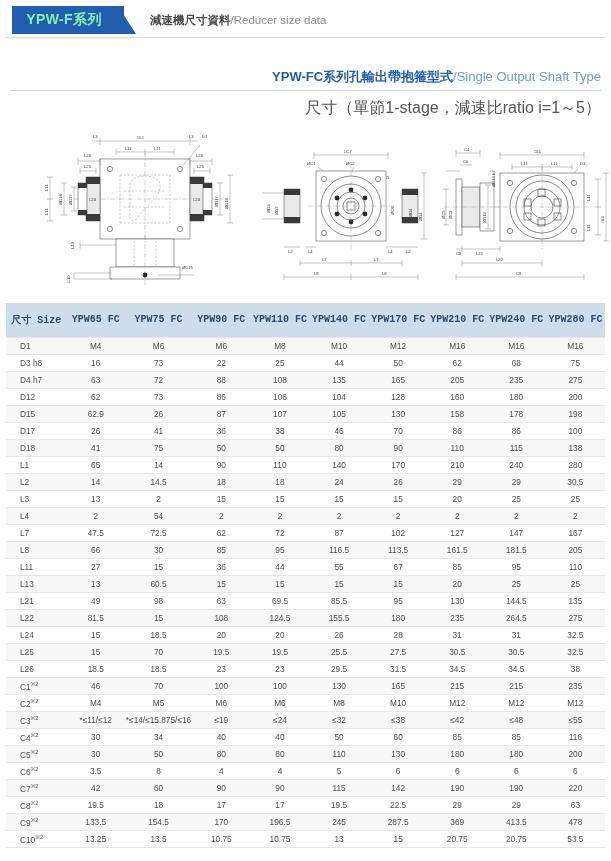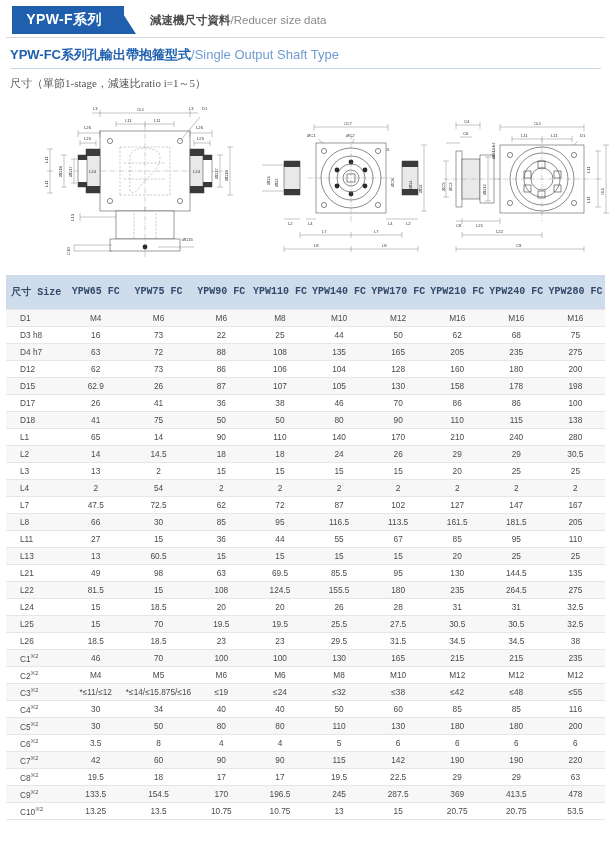--- a/index.html
+++ b/index.html
@@ -16,21 +16,21 @@
   .header {
     position: relative;
     height: 34px;
     margin: 4px 6px 0 6px;
     border-bottom: 1px solid #d8d8d8;
   }
   .series-tag {
     position: absolute; left: 6px; top: 2px;
     height: 28px; width: 112px;
     background: #1F5FAE;
-    color: #ffffff;
+    color: #86efac;
     font-size: 14px; font-weight: bold;
     letter-spacing: .4px;
     display: flex; align-items: center; justify-content: center;
     padding-right: 8px;
   }
   .series-tag-skew {
     position: absolute; left: 112px; top: 2px;
     width: 0; height: 0;
     border-style: solid;
     border-width: 28px 0 0 18px;
@@ -38,33 +38,32 @@
   }
   .header-title {
     position: absolute; left: 144px; top: 9px;
     font-size: 11.5px;
     color: #4a4a4a;
     font-weight: bold;
   }
   .header-title .en { color: #8a8a8a; font-weight: normal; }
 
   
-  .section-block { margin: 8px 10px 0 10px; }
+  .section-block { margin: 30px 10px 0 10px; text-align: right; }
   .section-title {
     font-size: 13px; font-weight: bold;
     color: #1F5FAE;
     padding-bottom: 4px;
     border-bottom: 1px solid #c9d6e6;
   }
   .section-title .en { color: #6f9bd1; font-weight: normal; }
   .section-sub {
     margin-top: 7px;
-    font-size: 11px;
+    font-size: 16px;
     color: #555555;
-    font-family: Liberation Serif, serif;
   }
 
   
   .drawings {
     position: relative;
     margin: 8px 6px 0 6px;
     height: 170px;
   }
   .drawing { position: absolute; top: 0; }
   .dwg-a { left: 28px;  width: 222px; height: 165px; }

